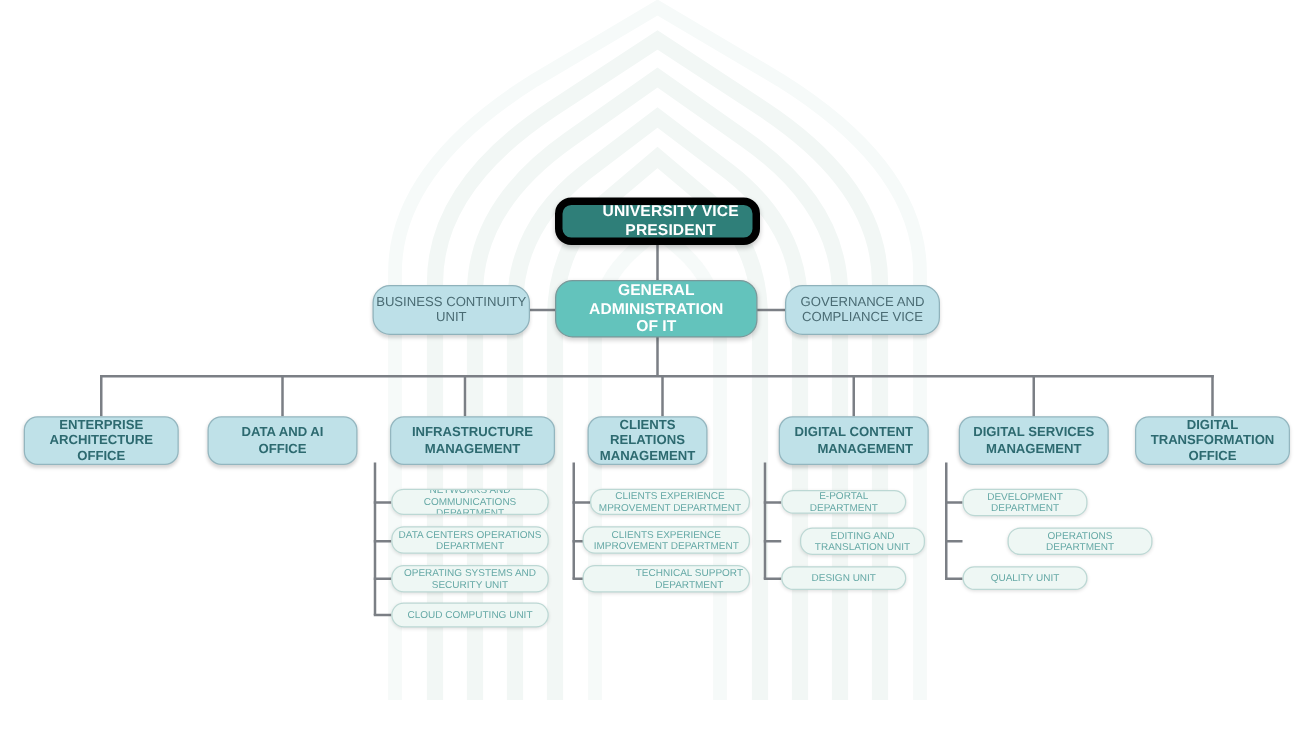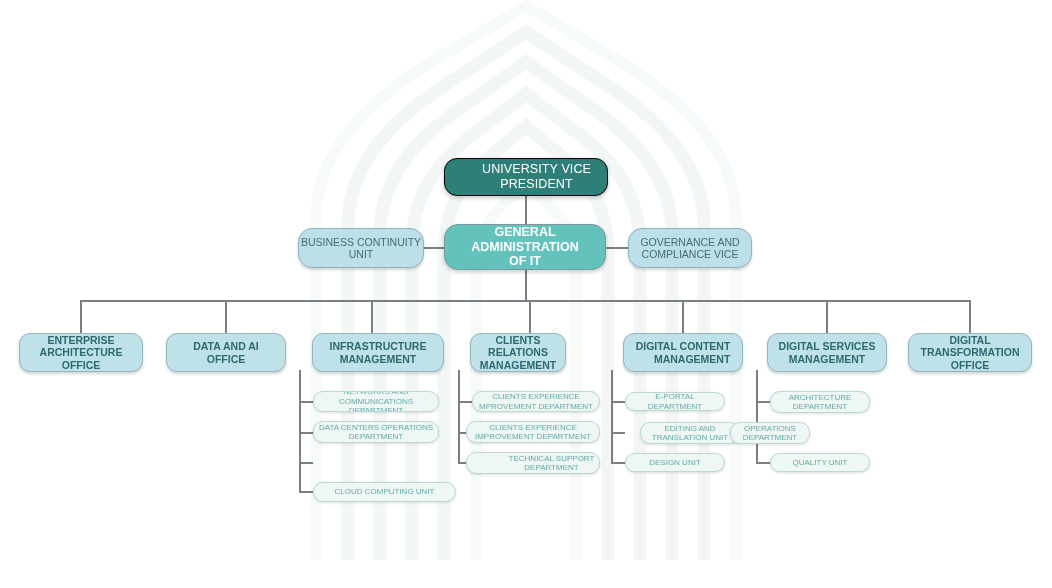--- a/index.html
+++ b/index.html
@@ -51,23 +51,23 @@
     border-radius: 12px;
     z-index: 3;
     line-height: 1.18;
     overflow: hidden;
     white-space: pre-line;
   }
 
   
   .lvl0 {
     background: #2f7f79;
-    border: 1px solid #000000;
+    border: 6px solid #000000;
     color: #ffffff;
-    font-weight: normal;
+    font-weight: bold;
     font-size: 12.5px;
     letter-spacing: 0.1px;
     box-shadow: 0 2px 4px rgba(0,0,0,0.22);
     border-radius: 13px;
     padding-left: 21px;
   }
 
   
   .lvl1-main {
     background: #63c3bc;
@@ -199,33 +199,35 @@
   <div class="node lvl2" style="left:767px; top:333px; width:120px; height:39px;">DIGITAL SERVICES
 MANAGEMENT</div>
 
   <div class="node lvl2" style="left:908px; top:333px; width:124px; height:39px;">DIGITAL TRANSFORMATION
 OFFICE</div>
 
   <div class="node lvl3" style="left:313px; top:391px; width:126px; height:21px;">NETWORKS AND
 COMMUNICATIONS DEPARTMENT</div>
   <div class="node lvl3" style="left:313px; top:421px; width:126px; height:22px;">DATA CENTERS OPERATIONS
 DEPARTMENT</div>
-  <div class="node lvl3" style="left:313px; top:482px; width:143px; height:20px;">CLOUD COMPUTING UNIT</div>
+  <div class="node lvl3" style="left:313px; top:452px; width:126px; height:22px;">OPERATING SYSTEMS AND
+SECURITY UNIT</div>
+  <div class="node lvl3" style="left:313px; top:482px; width:126px; height:20px;">CLOUD COMPUTING UNIT</div>
 
   <div class="node lvl3" style="left:472px; top:391px; width:128px; height:21px;">CLIENTS EXPERIENCE
 MPROVEMENT DEPARTMENT</div>
   <div class="node lvl3" style="left:466px; top:421px; width:134px; height:22px;">CLIENTS EXPERIENCE
 IMPROVEMENT DEPARTMENT</div>
   <div class="node lvl3" style="left:466px; top:452px; width:134px; height:22px;padding-left:39px;">TECHNICAL SUPPORT
 DEPARTMENT</div>
 
   <div class="node lvl3" style="left:625px; top:392px; width:100px; height:19px;">E-PORTAL DEPARTMENT</div>
   <div class="node lvl3" style="left:625px; top:422px; width:100px; height:22px;margin-left:15px;">EDITING AND
 TRANSLATION UNIT</div>
   <div class="node lvl3" style="left:625px; top:453px; width:100px; height:19px;">DESIGN UNIT</div>
 
-  <div class="node lvl3" style="left:770px; top:391px; width:100px; height:22px;">ARCHITECTURE
-DEPARTMENT</div>
-  <div class="node lvl3" style="left:730px; top:422px; width:80px; height:22px;">OPERATIONS
+  <div class="node lvl3" style="left:770px; top:391px; width:100px; height:22px;">DEVELOPMENT
+DEPARTMENT</div>
+  <div class="node lvl3" style="left:806px; top:422px; width:116px; height:22px;">OPERATIONS
 DEPARTMENT</div>
   <div class="node lvl3" style="left:770px; top:453px; width:100px; height:19px;text-align:right;">QUALITY UNIT</div>
 
 </div>
 
 </body></html>

